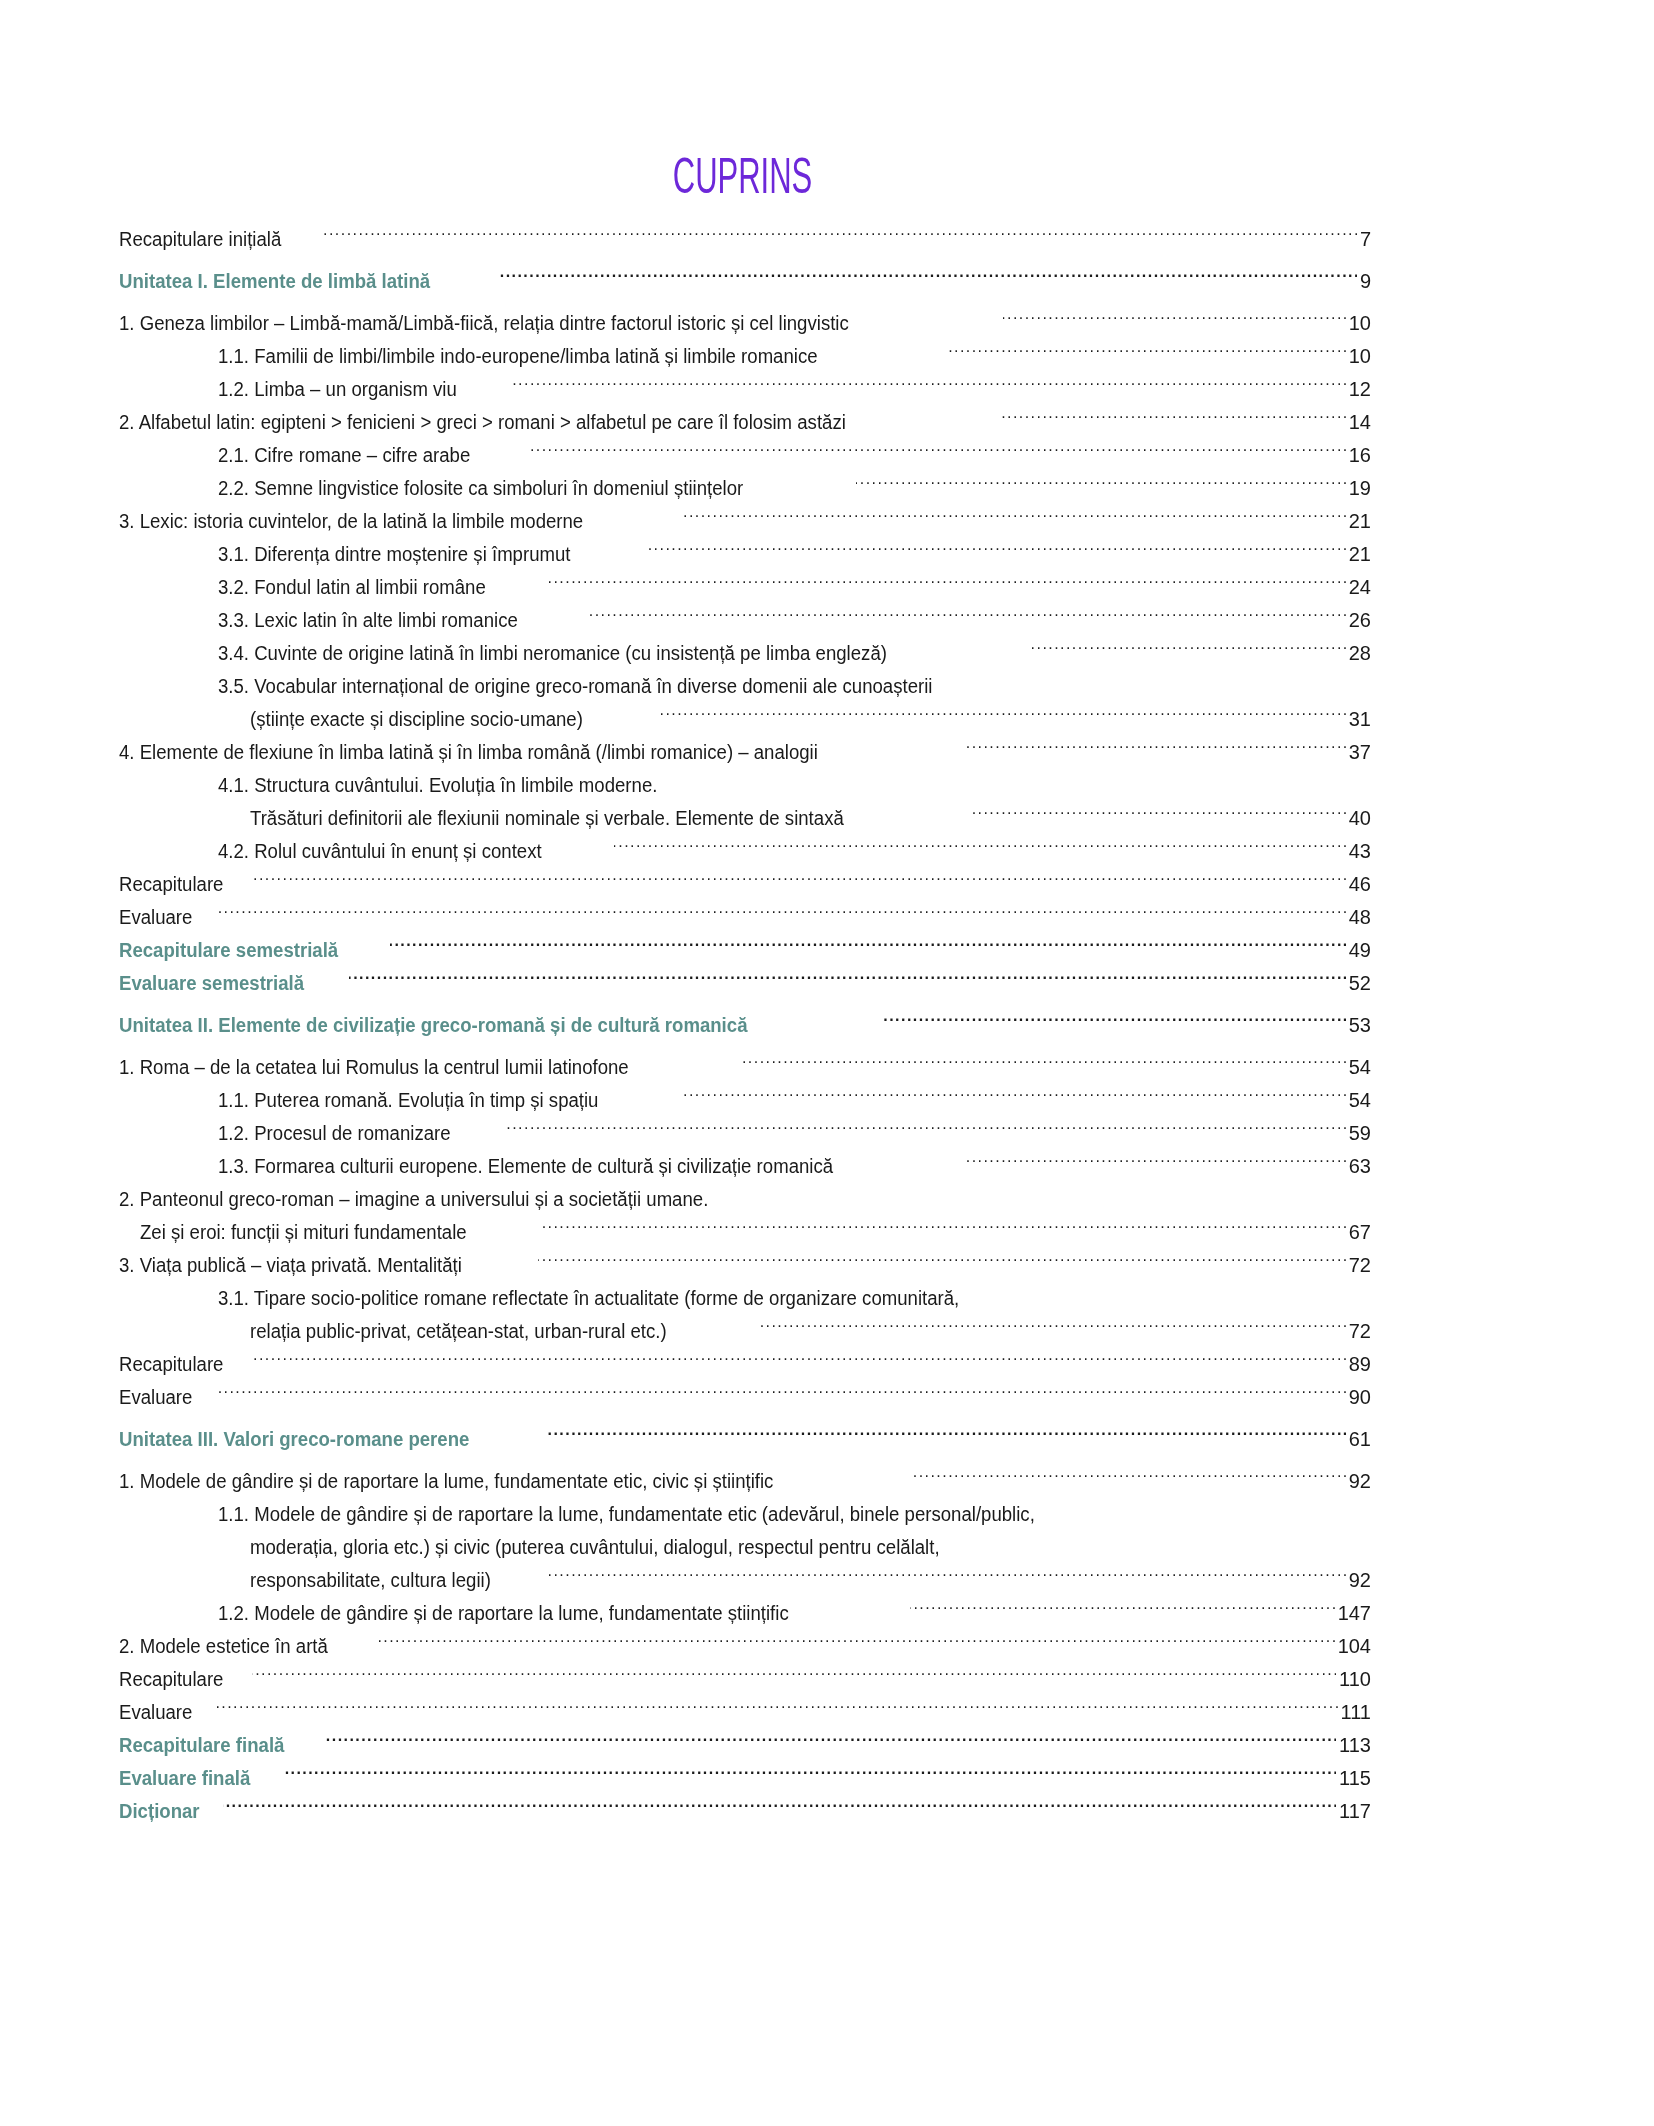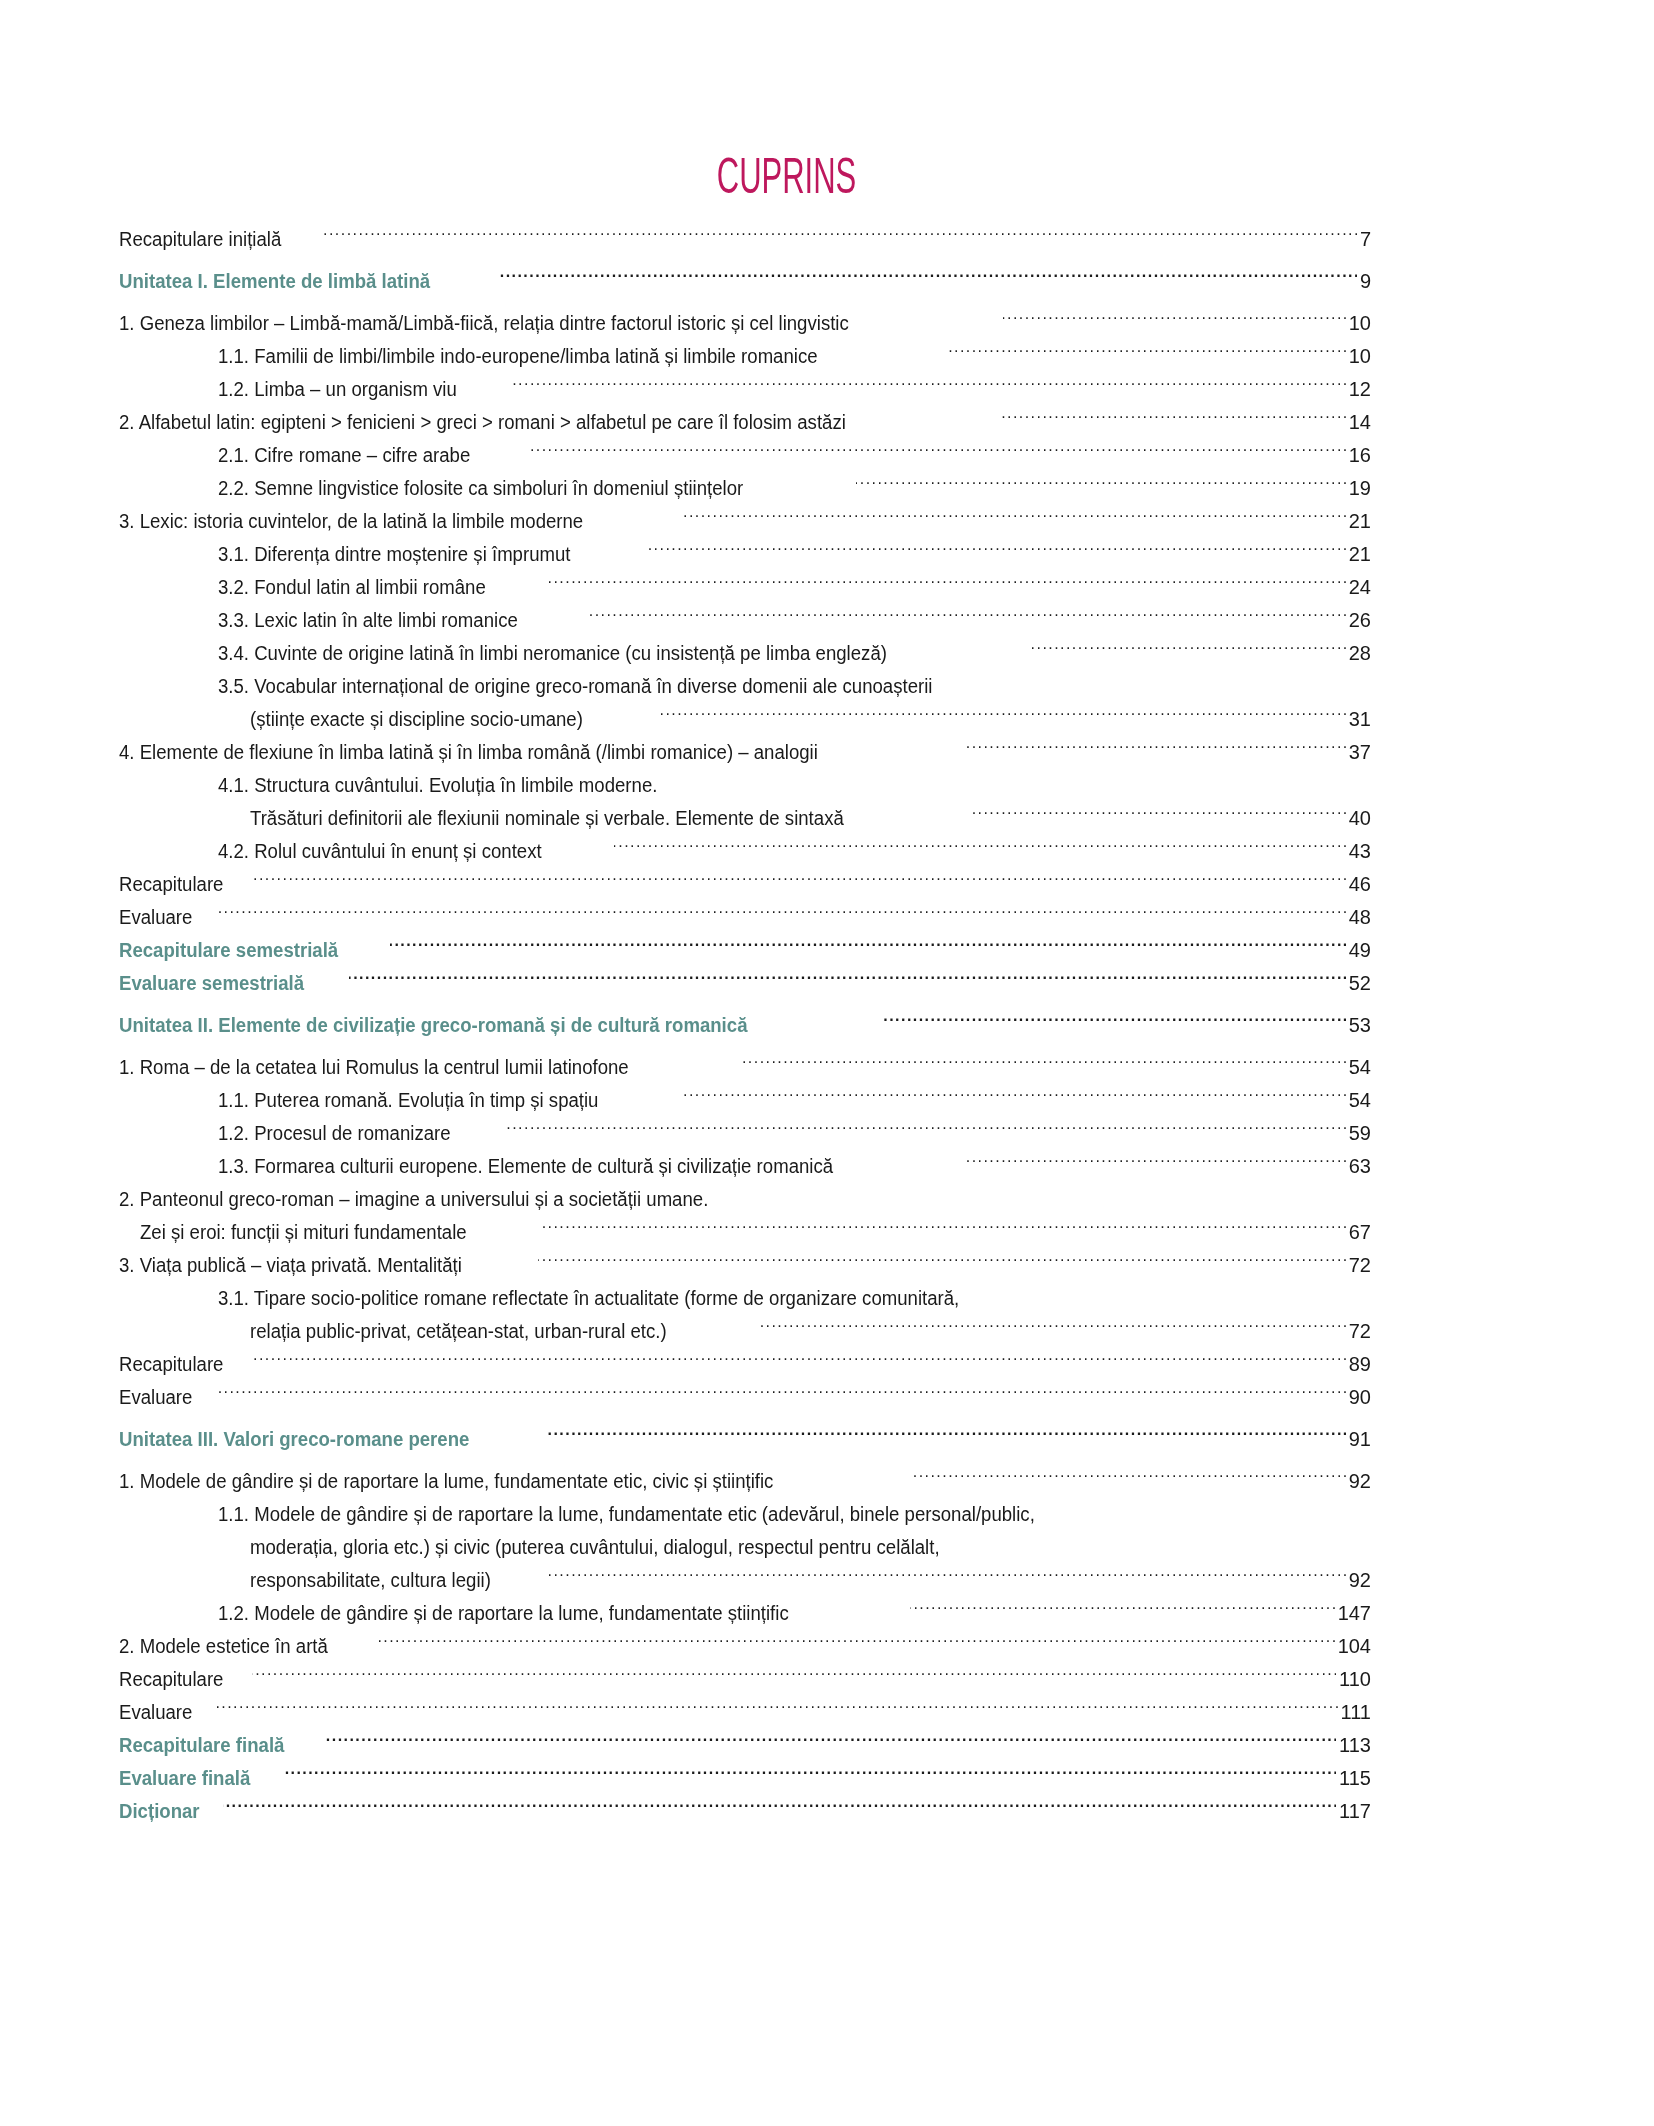--- a/index.html
+++ b/index.html
@@ -1,20 +1,20 @@
 <!DOCTYPE html>
 <html><head>
 <meta charset="utf-8">
 <style>
   html, body { margin: 0; padding: 0; background: #ffffff; }
   body { width: 1654px; height: 2126px; position: relative; overflow: hidden;
          font-family: "Liberation Sans", sans-serif; color: #1a1a1a; }
   .title { position: absolute; left: 0; width: 1486px; top: 150px; text-align: center;
            font-family: "Liberation Sans", sans-serif; font-size: 50px; line-height: 52px;
-           letter-spacing: 0px; color: #be185d; margin-left: 44px; }
+           letter-spacing: 0px; color: #6d28d9; }
   .title span { display: inline-block; transform: scaleX(0.62); transform-origin: center; }
   .toc { position: absolute; left: 119px; top: 213px; width: 1252px; }
   .row { position: relative; height: 33px; line-height: 33px; font-size: 20px;
          display: flex; align-items: baseline; white-space: nowrap; }
   .row .txt { flex: 0 0 auto; padding-right: 4px; }
   .row .leader { flex: 1 1 auto; overflow: hidden; height: 33px; position: relative; }
   .row .leader::after { content: ". . . . . . . . . . . . . . . . . . . . . . . . . . . . . . . . . . . . . . . . . . . . . . . . . . . . . . . . . . . . . . . . . . . . . . . . . . . . . . . . . . . . . . . . . . . . . . . . . . . . . . . . . . . . . . . . . . . . . . . . . . . . . . . . . . . . . . . . . . . . . . . . . . . . . . . . . . . . . . . . . . . . . . . . . . . . . . . . . . . . . . . . . . . . . . . . . . . . . . . . . . . . . . . . . . . . . . . . . . . . . . . . . . . . . . . . . . . . . . . . . . . . . . . . . . . . . . . . . . . . . . . . . . . . . . . . . . . . . . . . . . . . . . . . . . . . . . . . . . . .";
          position: absolute; right: 0; top: 0; font-size: 16px; letter-spacing: -1.5px; white-space: nowrap; color: #1a1a1a; }
   .row .pg { flex: 0 0 auto; padding-left: 3px; text-align: right; }
   .row.noleader .leader::after { content: ""; }
@@ -203,21 +203,21 @@
       <span class="pg">89</span>
     </div>
     <div class="row l1">
       <span class="txt" style="display: inline-block; transform: scaleX(0.93); transform-origin: left center; width: 92.07px; overflow: visible;">Evaluare</span>
       <span class="leader"></span>
       <span class="pg">90</span>
     </div>
     <div class="row l1 teal unit">
       <span class="txt" style="display: inline-block; transform: scaleX(0.93); transform-origin: left center; width: 424.08px; overflow: visible;">Unitatea III. Valori greco-romane perene</span>
       <span class="leader"></span>
-      <span class="pg">91</span>
+      <span class="pg">61</span>
     </div>
     <div class="row l1">
       <span class="txt" style="display: inline-block; transform: scaleX(0.93); transform-origin: left center; width: 788.64px; overflow: visible;">1. Modele de gândire și de raportare la lume, fundamentate etic, civic și științific</span>
       <span class="leader"></span>
       <span class="pg">92</span>
     </div>
     <div class="row l2 noleader">
       <span class="txt" style="display: inline-block; transform: scaleX(0.93); transform-origin: left center; width: 983.94px; overflow: visible;">1.1. Modele de gândire și de raportare la lume, fundamentate etic (adevărul, binele personal/public,</span>
       <span class="leader"></span>
       <span class="pg"></span>

